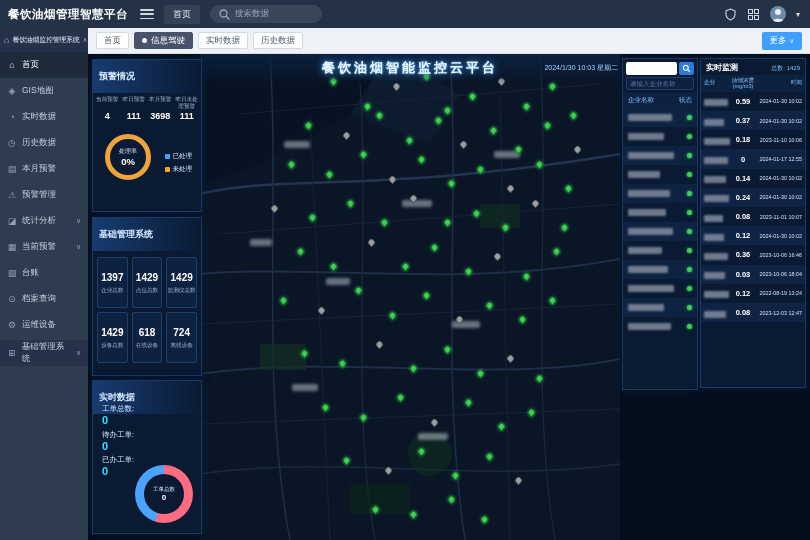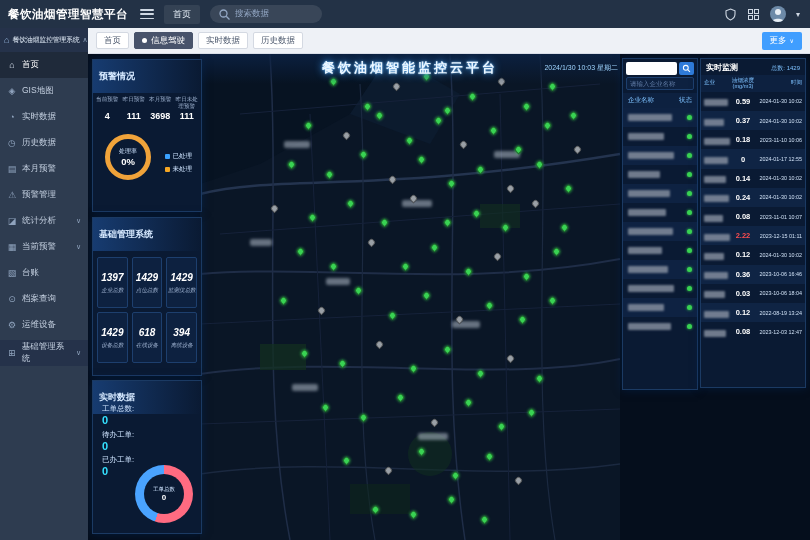--- a/index.html
+++ b/index.html
@@ -81,21 +81,21 @@
   .gauge { position:absolute; left:12px; top:74px; width:46px; height:46px; border:5px solid #f0a33a;
            border-radius:50%; display:flex; flex-direction:column; align-items:center; justify-content:center; }
   .gl { font-size:6px; color:#cfe4ff; } .gv { font-size:9.5px; color:#fff; font-weight:bold; }
   .alegend { position:absolute; right:9px; top:88px; }
   .al { display:flex; align-items:center; gap:3px; font-size:6.5px; color:#cfe4ff; margin:4px 0; }
   .al i { width:5px; height:5px; border-radius:1px; }
 
   
   .device-panel { left:4px; top:163px; width:110px; height:159px; }
   .dgrid { display:grid; grid-template-columns:repeat(3,1fr); gap:4px; padding:6px 4px; }
-  .cell { background:#0d2140; border:1px solid #1d3f6e; border-radius:2px; text-align:center; padding:14px 0 12px;font-style:italic; }
+  .cell { background:#0d2140; border:1px solid #1d3f6e; border-radius:2px; text-align:center; padding:14px 0 12px; }
   .cell .v { font-size:10px; color:#fff; font-weight:bold; }
   .cell .l { font-size:5.6px; color:#9fb3d1; margin-top:4px; }
 
   
   .wo-panel { left:4px; top:326px; width:110px; height:154px; }
   .wo-stats { position:absolute; left:9px; top:20px; }
   .ws { margin:3px 0; }
   .ws .l { font-size:7.5px; color:#cfe4ff; }
   .ws .v { font-size:11px; color:#35e0ff; font-weight:bold; line-height:1.15; }
   .wo-donut { position:absolute; right:8px; bottom:10px; width:58px; height:58px; border-radius:50%; }
@@ -451,21 +451,21 @@
           </div>
           <div class="cell">
             <div class="v">1429</div>
             <div class="l">设备总数</div>
           </div>
           <div class="cell">
             <div class="v">618</div>
             <div class="l">在线设备</div>
           </div>
           <div class="cell">
-            <div class="v">394</div>
+            <div class="v">724</div>
             <div class="l">离线设备</div>
           </div>
         </div>
     </section>
 
     <section class="panel wo-panel">
       <div class="panel-title">实时数据</div>
       <div class="wo-stats">
           <div class="ws">
             <div class="l">工单总数:</div>
@@ -598,25 +598,20 @@
             <span class="nm"><i class="redact" style="width: 25px;"></i></span>
             <span class="val">0.24</span>
             <span class="tm">2024-01-30 10:02</span>
           </div>
           <div class="rt-row">
             <span class="nm"><i class="redact" style="width: 19px;"></i></span>
             <span class="val">0.08</span>
             <span class="tm">2023-11-01 10:07</span>
           </div>
           <div class="rt-row">
-            <span class="nm"><i class="redact" style="width: 26px;"></i></span>
-            <span class="val alert">2.22</span>
-            <span class="tm">2023-12-15 01:11</span>
-          </div>
-          <div class="rt-row">
             <span class="nm"><i class="redact" style="width: 20px;"></i></span>
             <span class="val">0.12</span>
             <span class="tm">2024-01-30 10:02</span>
           </div>
           <div class="rt-row">
             <span class="nm"><i class="redact" style="width: 24px;"></i></span>
             <span class="val">0.36</span>
             <span class="tm">2023-10-06 16:46</span>
           </div>
           <div class="rt-row">

